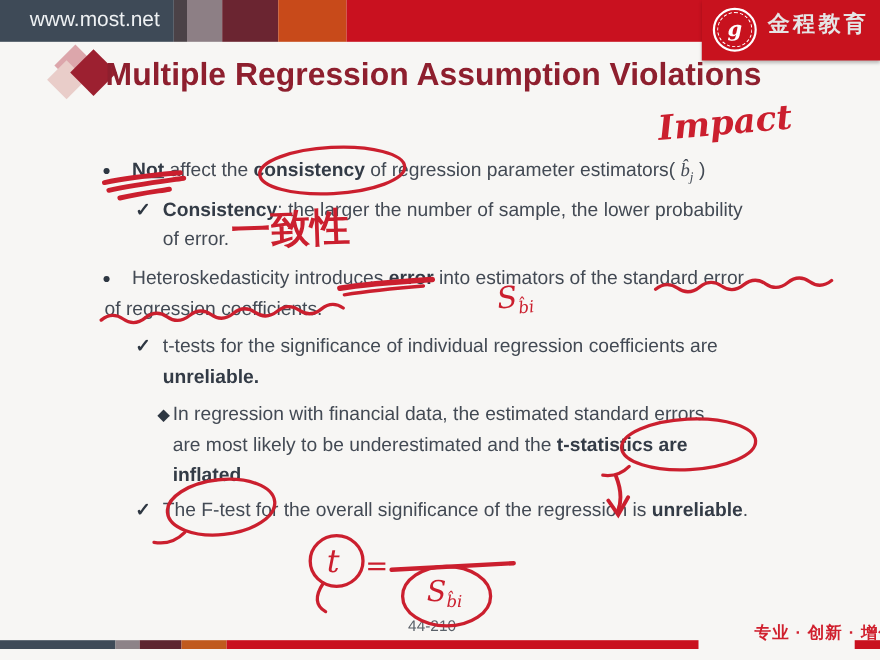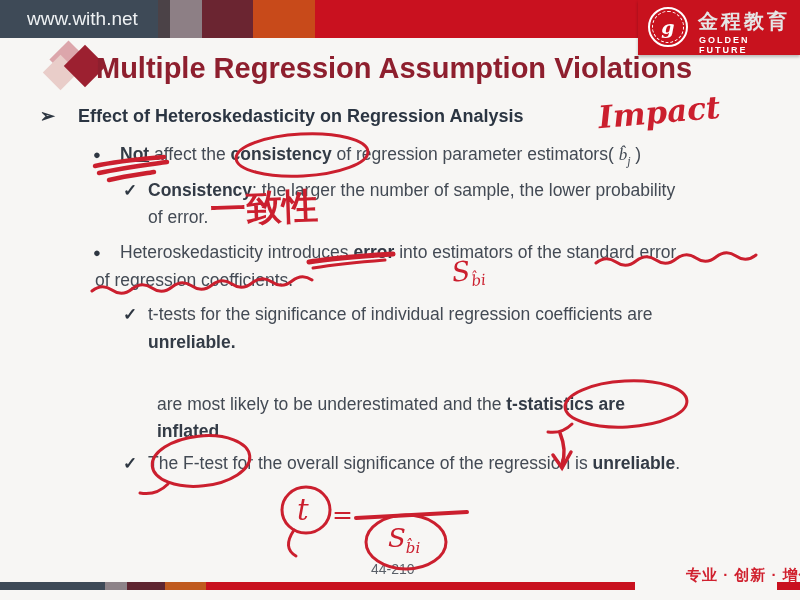--- a/index.html
+++ b/index.html
@@ -81,46 +81,42 @@
 <div id="slide">
 
   <div class="topbar">
     <div class="seg seg-slate"></div>
     <div class="seg seg-dgray"></div>
     <div class="seg seg-mauve"></div>
     <div class="seg seg-maroon"></div>
     <div class="seg seg-orange"></div>
     <div class="seg seg-red"></div>
   </div>
-  <div class="url">www.with.net</div>
+  <div class="url">www.most.net</div>
 
   <div class="logo-banner">
     <div class="seal">
       <div class="seal-inner">
         <span class="seal-letter">g</span>
       </div>
     </div>
     <div class="logo-cn">金程教育</div>
-    <div class="logo-en">GOLDEN FUTURE</div>
   </div>
 
   <span class="dia" style="left:55px;top:46px;">
       <i style="width:27px;height:27px;background:#dca6ab;"></i>
     </span>
   <span class="dia" style="left:48px;top:60px;">
       <i style="width:25px;height:25px;background:#e9cdc9;"></i>
     </span>
   <span class="dia" style="left:70px;top:51px;">
       <i style="width:30px;height:30px;background:#9c2030;"></i>
     </span>
   <div class="page-title">Multiple Regression Assumption Violations</div>
 
-  <div class="row hd" style="left:40px;top:103px;">
-    <span class="mk" style="width:38px;font-size:18px;">➢</span><span>Effect of Heteroskedasticity on Regression Analysis</span>
-  </div>
 
   <div class="row" style="left:93px;top:141px;">
     <span class="mk" style="width:27px;font-size:13px;vertical-align:1px;">●</span><span class="b u">Not</span><span> affect the </span><span class="b">consistency</span><span> of regression parameter estimators( </span><span class="est">b̂</span><sub class="est-sub">j</sub><span> )</span>
   </div>
 
   <div class="row" style="left:123px;top:177px;">
     <span class="mk b" style="width:25px;font-size:17px;">✓</span><span class="b">Consistency</span><span>: the larger the number of sample, the lower probability</span>
   </div>
 
   <div class="row" style="left:148px;top:204px;">
@@ -136,20 +132,23 @@
   </div>
 
   <div class="row" style="left:148px;top:329px;">
     <span class="b">unreliable.</span>
   </div>
 
   <div class="row" style="left:123px;top:301px;">
     <span class="mk b" style="width:25px;font-size:17px;">✓</span><span>t-tests for the significance of individual regression coefficients are</span>
   </div>
 
+  <div class="row" style="left:143px;top:363px;">
+    <span class="mk" style="width:14px;font-size:15px;">◆</span><span>In regression with financial data, the estimated standard errors</span>
+  </div>
 
   <div class="row" style="left:157px;top:391px;">
     <span>are most likely to be underestimated and the </span><span class="b">t-statistics are</span>
   </div>
 
   <div class="row" style="left:157px;top:418px;text-align:right;">
     <span class="b">inflated</span><span>.</span>
   </div>
 
   <div class="row" style="left:123px;top:450px;">

